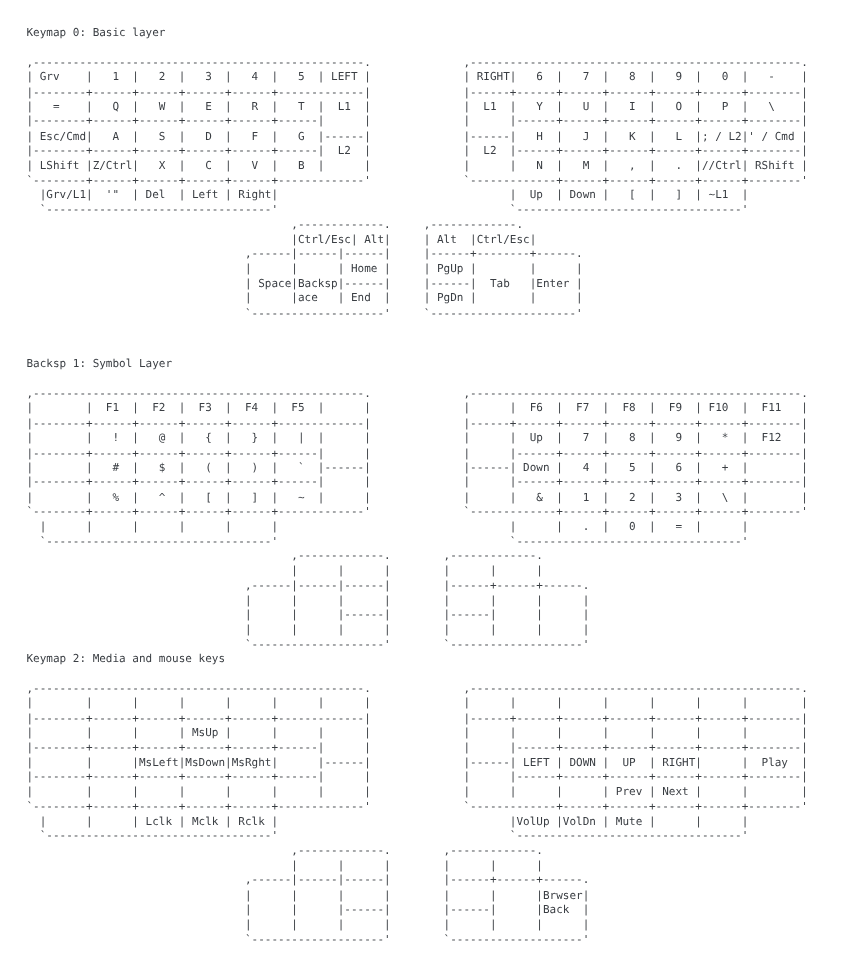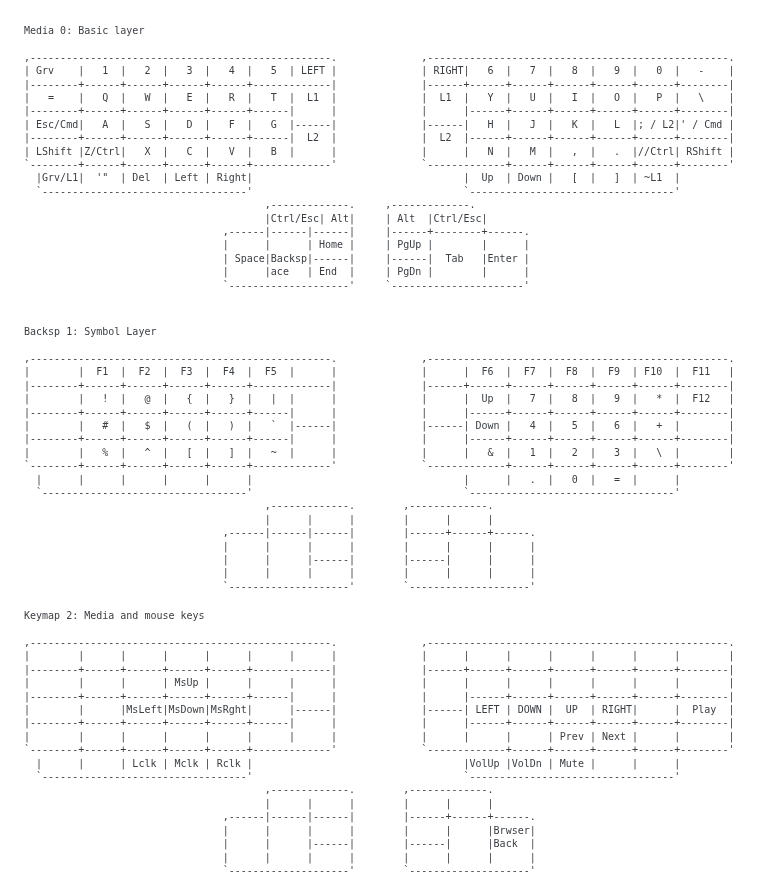--- a/index.html
+++ b/index.html
@@ -30,29 +30,29 @@
   pre.km-art {
     margin: 0;
     font-size: 10px;
     line-height: 13.4px;
     white-space: pre;
     font-family: inherit;
     color: inherit;
   }
   section.keymap-section { margin: 0; }
   section.sec-1 { margin-top: 33px; }
-  section.sec-2 { margin-top: 16px; }
+  section.sec-2 { }
 </style>
 </head>
 <body>
 
 <main class="doc">
 
   <section class="keymap-section sec-0">
-    <div class="km-title">Media 0: Basic layer</div>
+    <div class="km-title">Keymap 0: Basic layer</div>
     <pre class="km-art">,--------------------------------------------------.              ,--------------------------------------------------.
 | Grv    |   1  |   2  |   3  |   4  |   5  | LEFT |              | RIGHT|   6  |   7  |   8  |   9  |   0  |   -    |
 |--------+------+------+------+------+-------------|              |------+------+------+------+------+------+--------|
 |   =    |   Q  |   W  |   E  |   R  |   T  |  L1  |              |  L1  |   Y  |   U  |   I  |   O  |   P  |   \    |
 |--------+------+------+------+------+------|      |              |      |------+------+------+------+------+--------|
 | Esc/Cmd|   A  |   S  |   D  |   F  |   G  |------|              |------|   H  |   J  |   K  |   L  |; / L2|' / Cmd |
 |--------+------+------+------+------+------|  L2  |              |  L2  |------+------+------+------+------+--------|
 | LShift |Z/Ctrl|   X  |   C  |   V  |   B  |      |              |      |   N  |   M  |   ,  |   .  |//Ctrl| RShift |
 `--------+------+------+------+------+-------------'              `-------------+------+------+------+------+--------'
   |Grv/L1|  '"  | Del  | Left | Right|                                   |  Up  | Down |   [  |   ]  | ~L1  |

